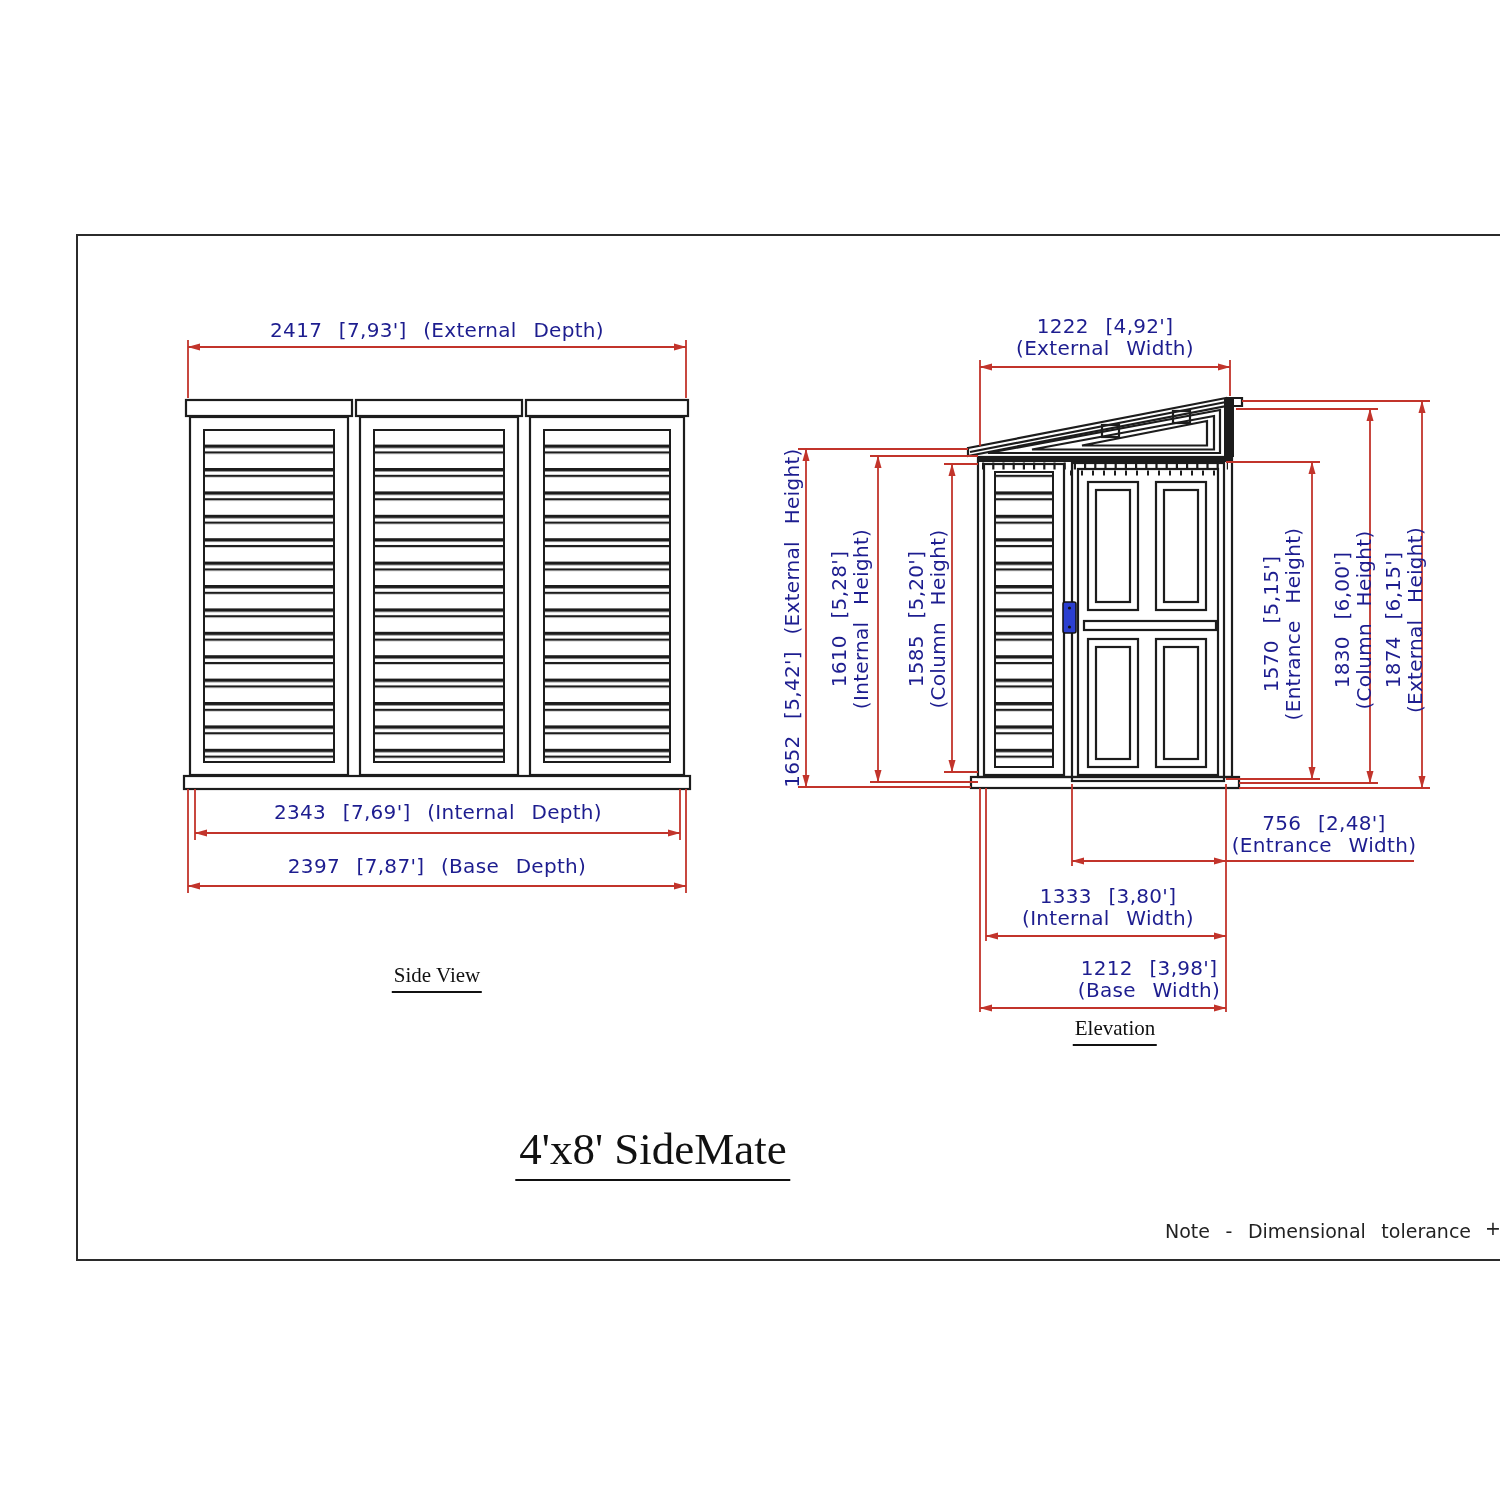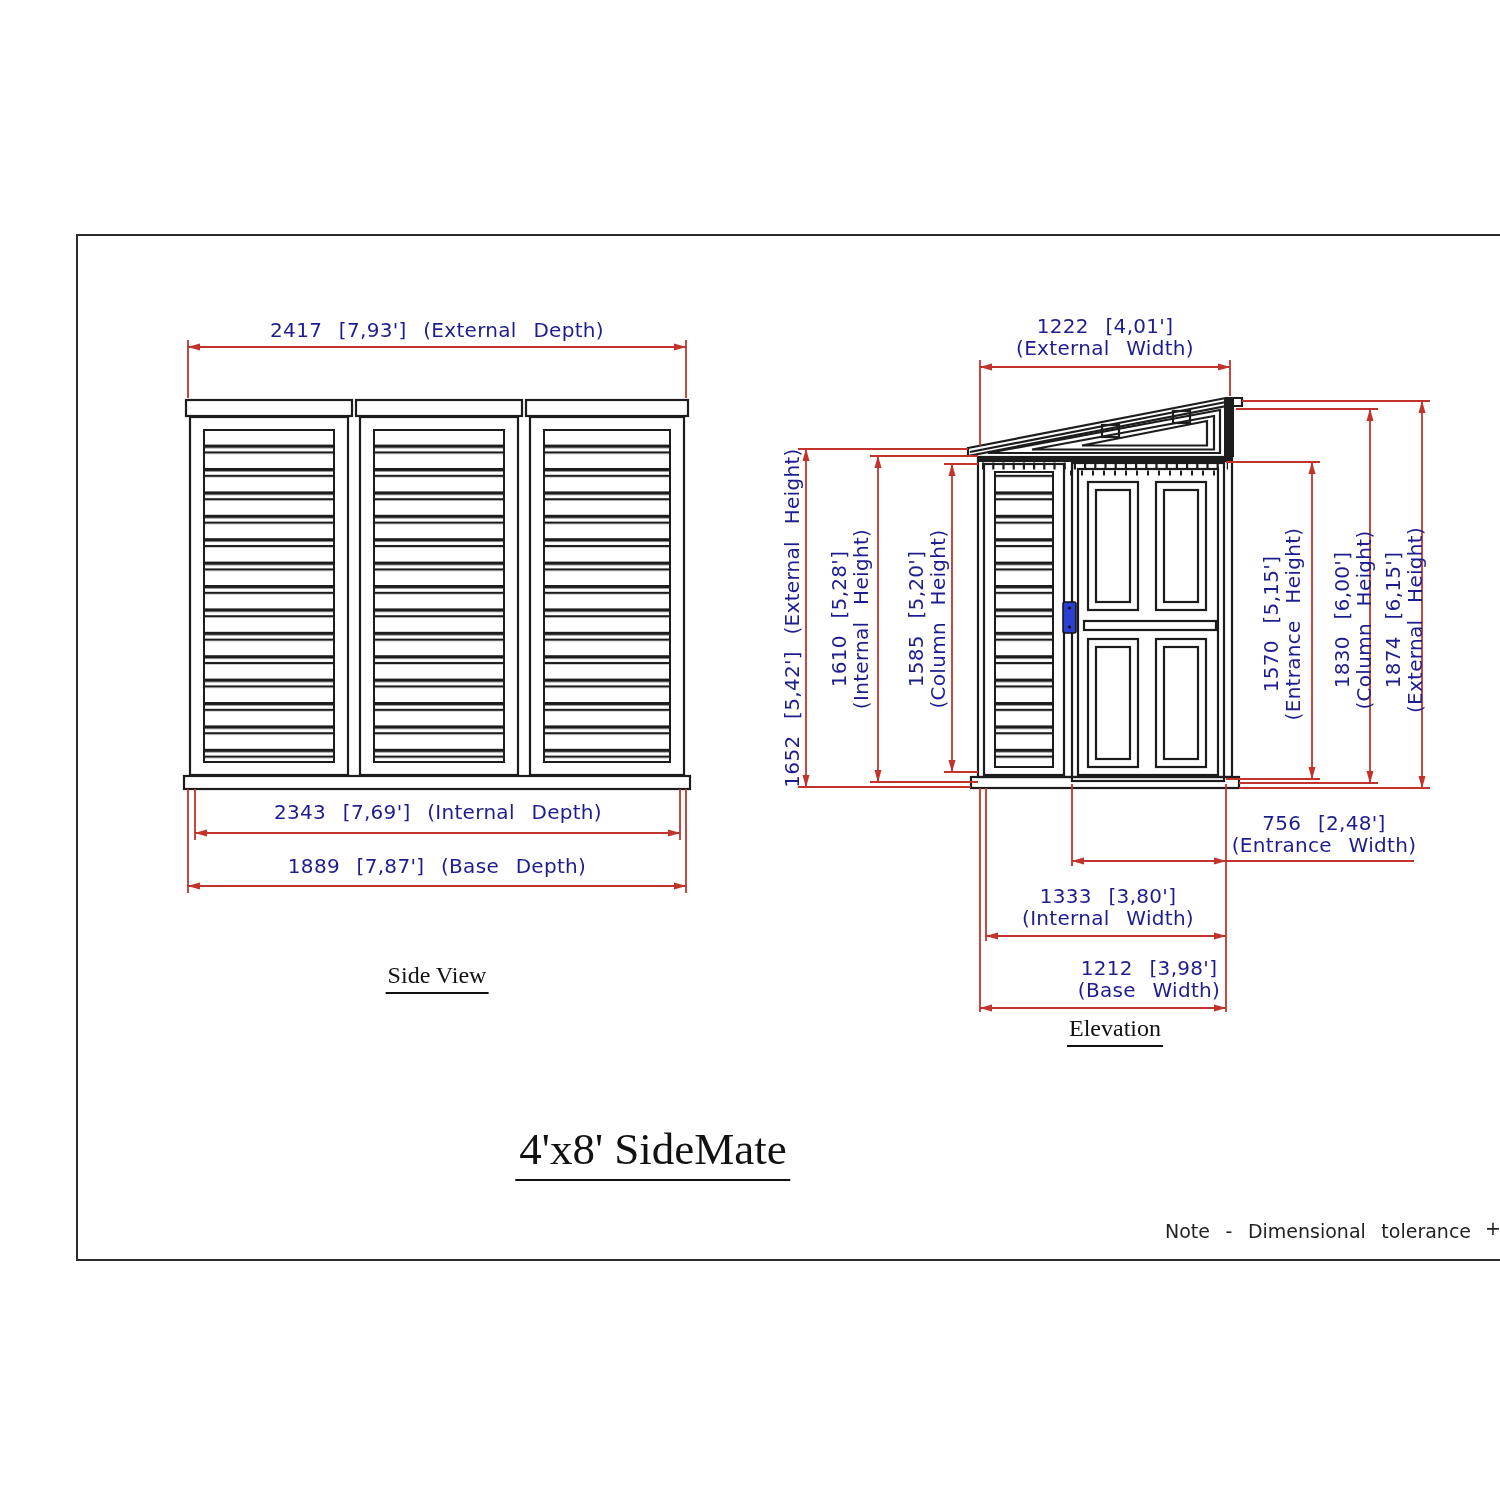--- a/index.html
+++ b/index.html
@@ -19,21 +19,21 @@
   .r{stroke:var(--dimension-red);fill:none;stroke-width:1.8;}
   .dim,.vdim{
     position:absolute;color:var(--text-blue);
     font-size:20px;letter-spacing:.3px;word-spacing:.5em;
     white-space:pre;text-align:center;line-height:22px;
     transform:translate(-50%,-50%);
   }
   .vdim{transform:translate(-50%,-50%) rotate(-90deg);}
   .viewlabel{
     position:absolute;transform:translate(-50%,-50%);
-    font-family:"Liberation Serif",serif;font-size:24px;color:#111;
+    font-family:"Liberation Serif",serif;font-size:21px;color:#111;
     border-bottom:2px solid #111;padding:0 2px 3px 2px;white-space:pre;
   }
   .main-title{
     position:absolute;transform:translate(-50%,-50%);
     font-family:"Liberation Serif",serif;font-size:45px;color:#111;
     border-bottom:2px solid #111;padding:0 4px 4px 4px;white-space:pre;
   }
   .note{
     position:absolute;left:1125px;top:1220px;display:flex;align-items:flex-start;
     color:#222;font-size:19px;gap:14px;
@@ -171,23 +171,23 @@
       <line class="r" x1="1186" y1="861" x2="1374" y2="861"></line>
       <line class="r" x1="946" y1="788" x2="946" y2="941"></line>
       <line class="r" x1="946" y1="936" x2="1186" y2="936" marker-start="url(#arr)" marker-end="url(#arr)"></line>
       <line class="r" x1="940" y1="788" x2="940" y2="1012"></line>
       <line class="r" x1="940" y1="1008" x2="1186" y2="1008" marker-start="url(#arr)" marker-end="url(#arr)"></line>
     </g>
   </svg>
 
   <span class="dim" style="left:397px;top:330px">2417 [7,93'] (External Depth)</span>
   <span class="dim" style="left:398px;top:812px">2343 [7,69'] (Internal Depth)</span>
-  <span class="dim" style="left:397px;top:866px">1889 [7,87'] (Base Depth)</span>
-
-  <span class="dim" style="left:1065px;top:337px">1222 [4,01']
+  <span class="dim" style="left:397px;top:866px">2397 [7,87'] (Base Depth)</span>
+
+  <span class="dim" style="left:1065px;top:337px">1222 [4,92']
 (External Width)</span>
 
   <span class="vdim" style="left:752px;top:618px">1652 [5,42'] (External Height)</span>
   <span class="vdim" style="left:810px;top:619px">1610 [5,28']
 (Internal Height)</span>
   <span class="vdim" style="left:887px;top:619px">1585 [5,20']
 (Column Height)</span>
 
   <span class="vdim" style="left:1242px;top:624px">1570 [5,15']
 (Entrance Height)</span>

